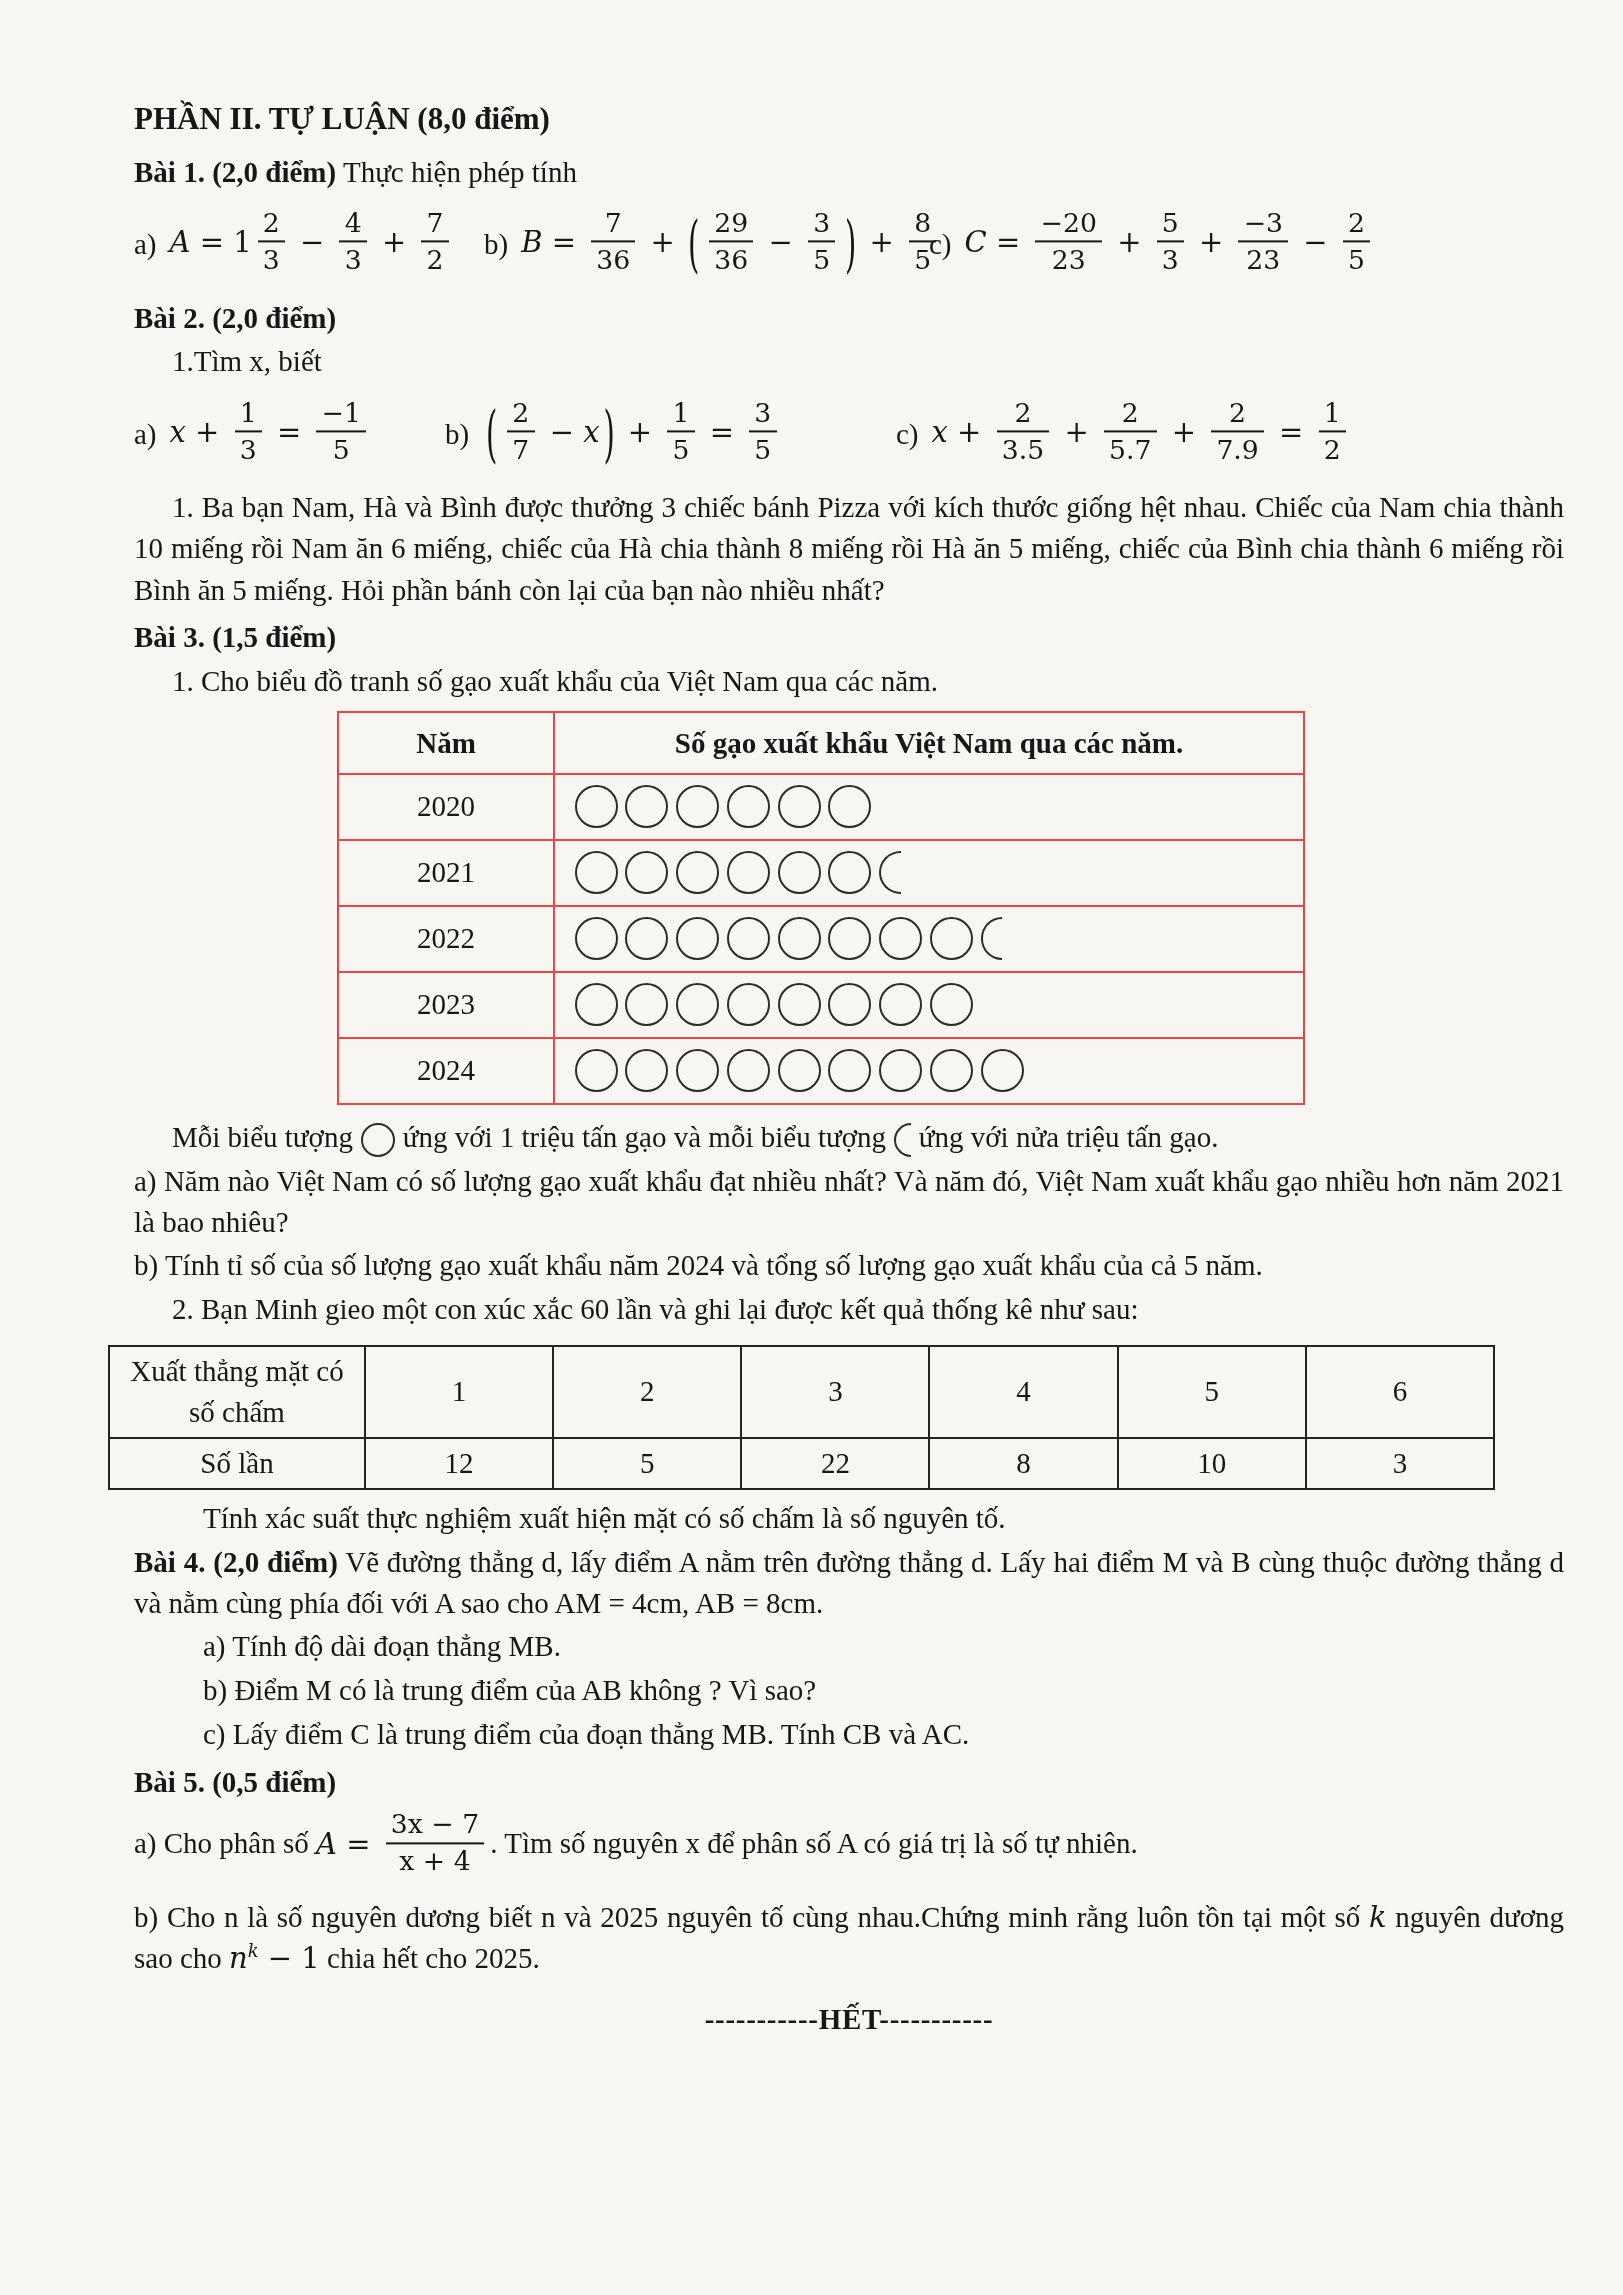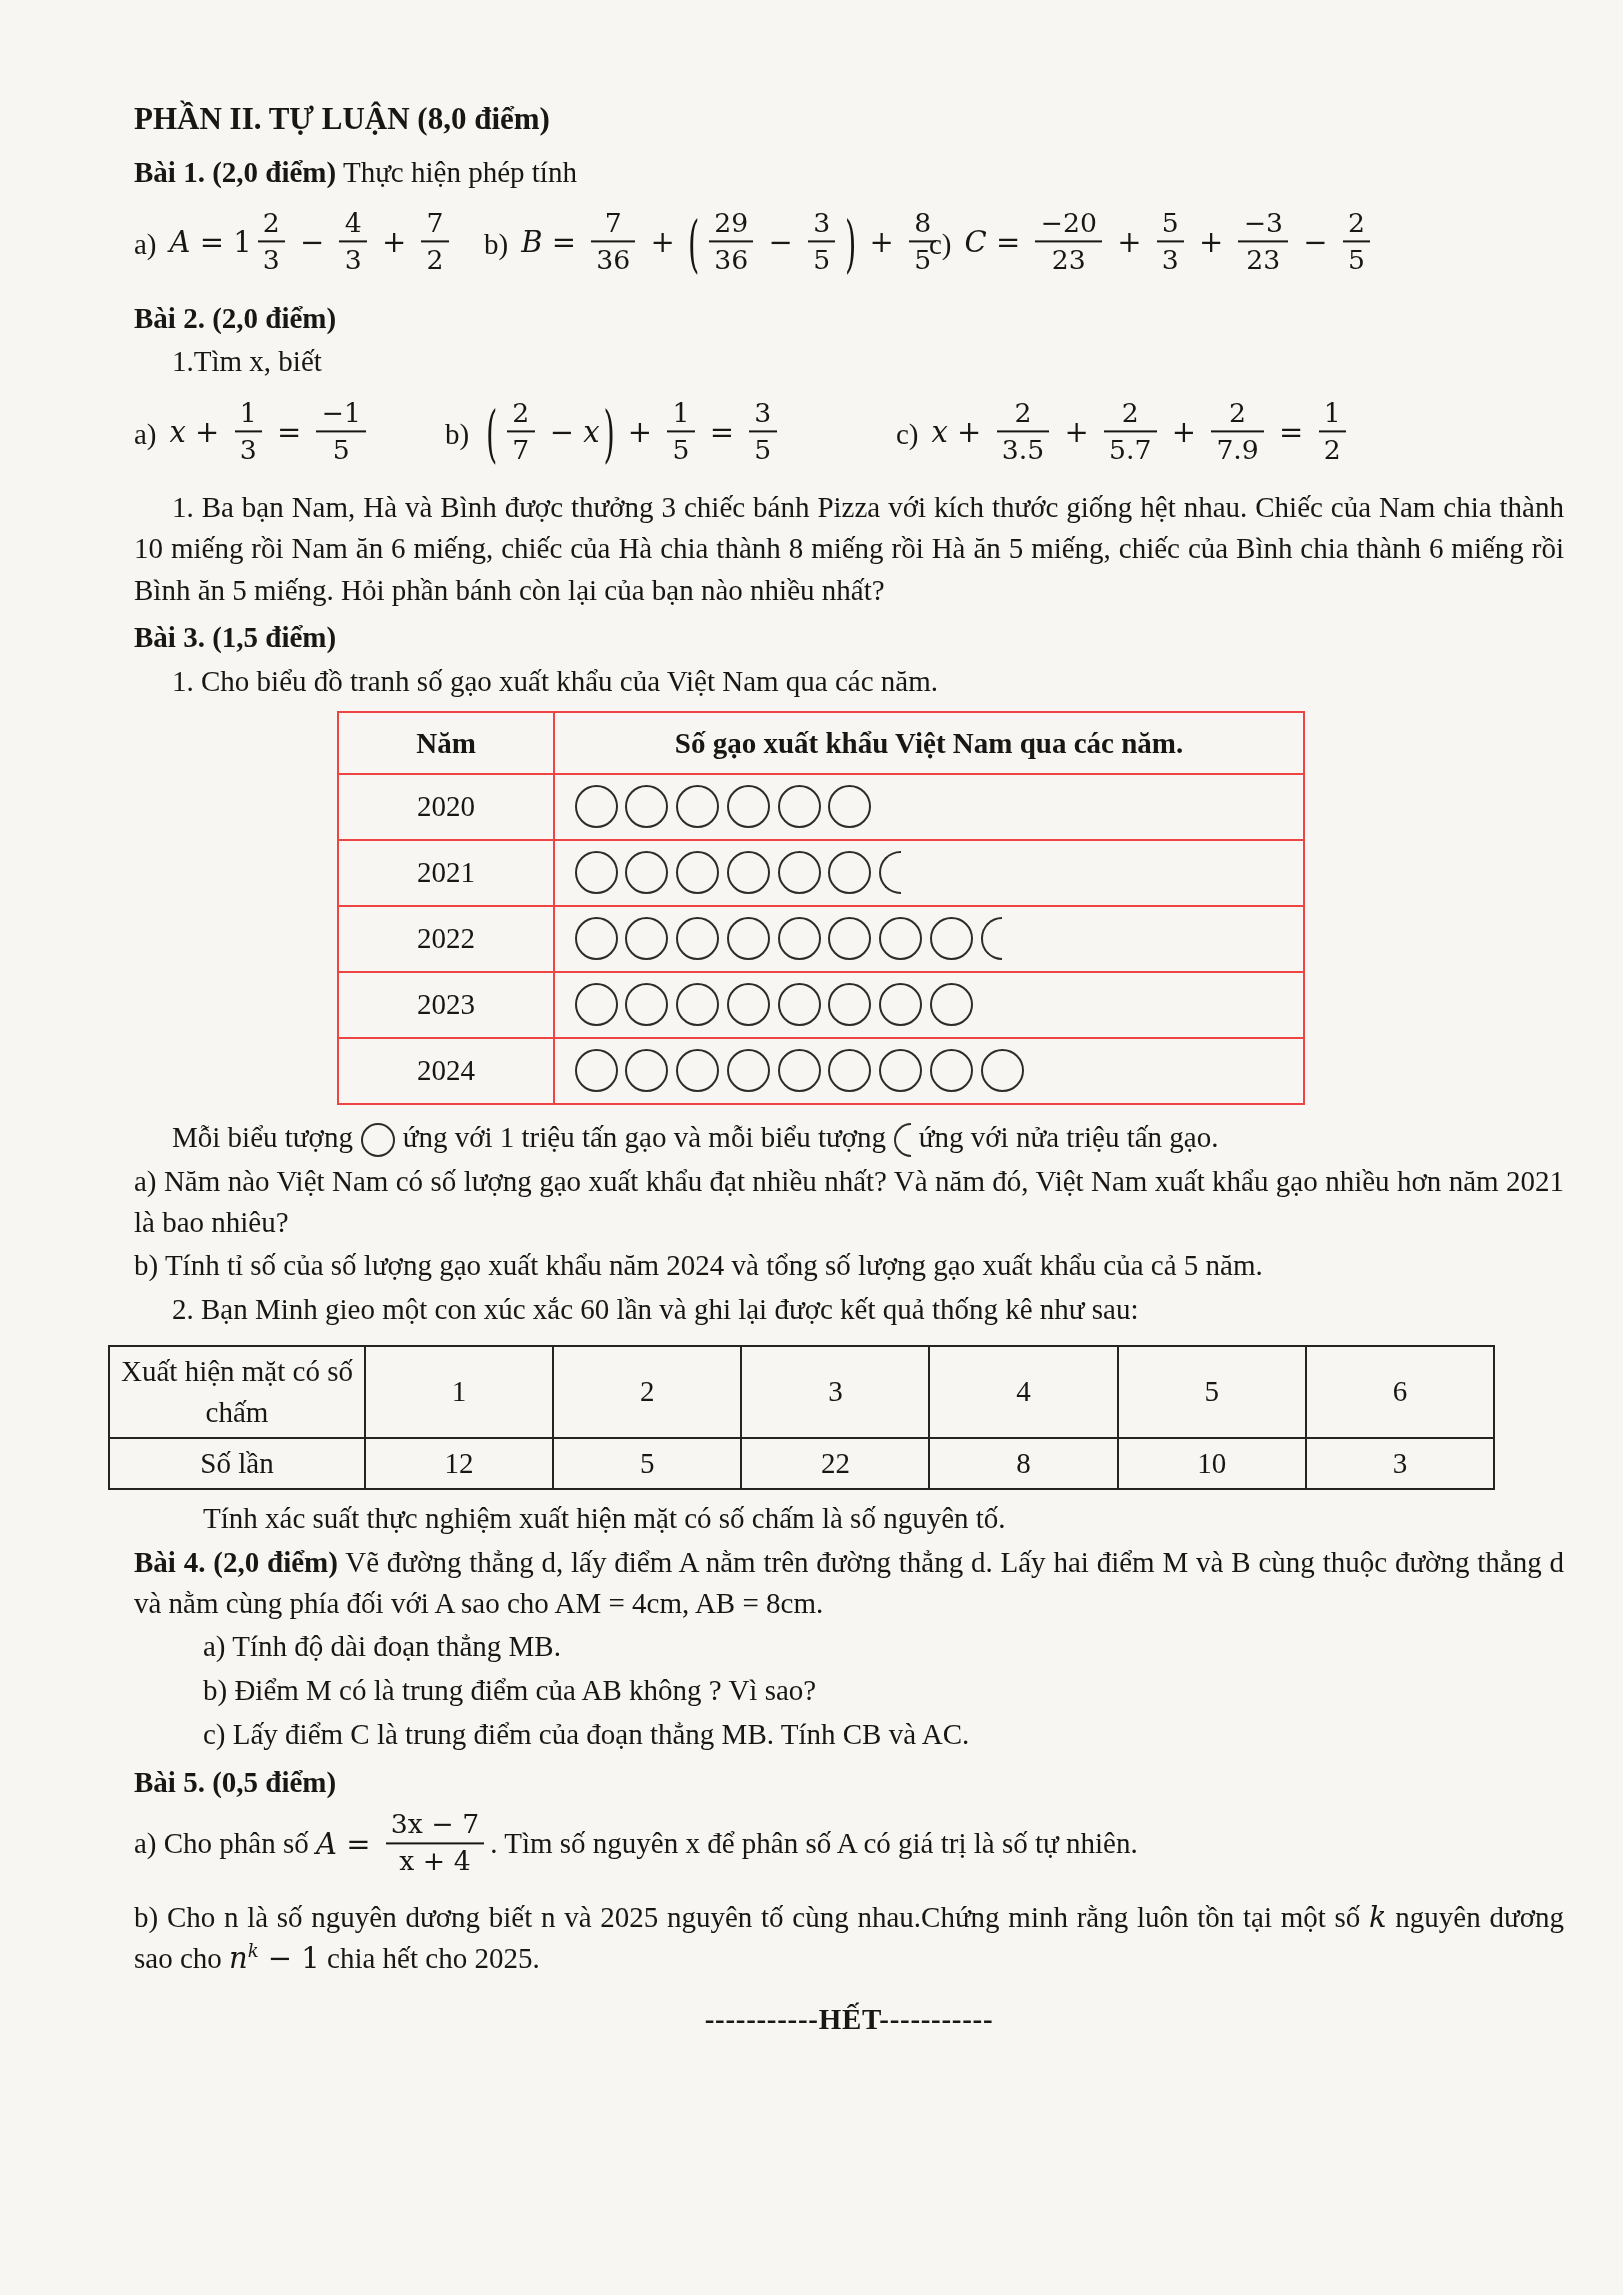--- a/index.html
+++ b/index.html
@@ -158,21 +158,21 @@
         <col style="width:256px">
         <col>
         <col>
         <col>
         <col>
         <col>
         <col>
       </colgroup>
     <tbody>
       <tr id="dice-row1">
-        <td class="hdr">Xuất hiện mặt có số chấm</td>
+        <td class="hdr">Xuất thẳng mặt có số chấm</td>
       <td>1</td>
           <td>2</td>
           <td>3</td>
           <td>4</td>
           <td>5</td>
           <td>6</td>
         </tr>
       <tr id="dice-row2">
         <td>Số lần</td>
       <td>12</td>

